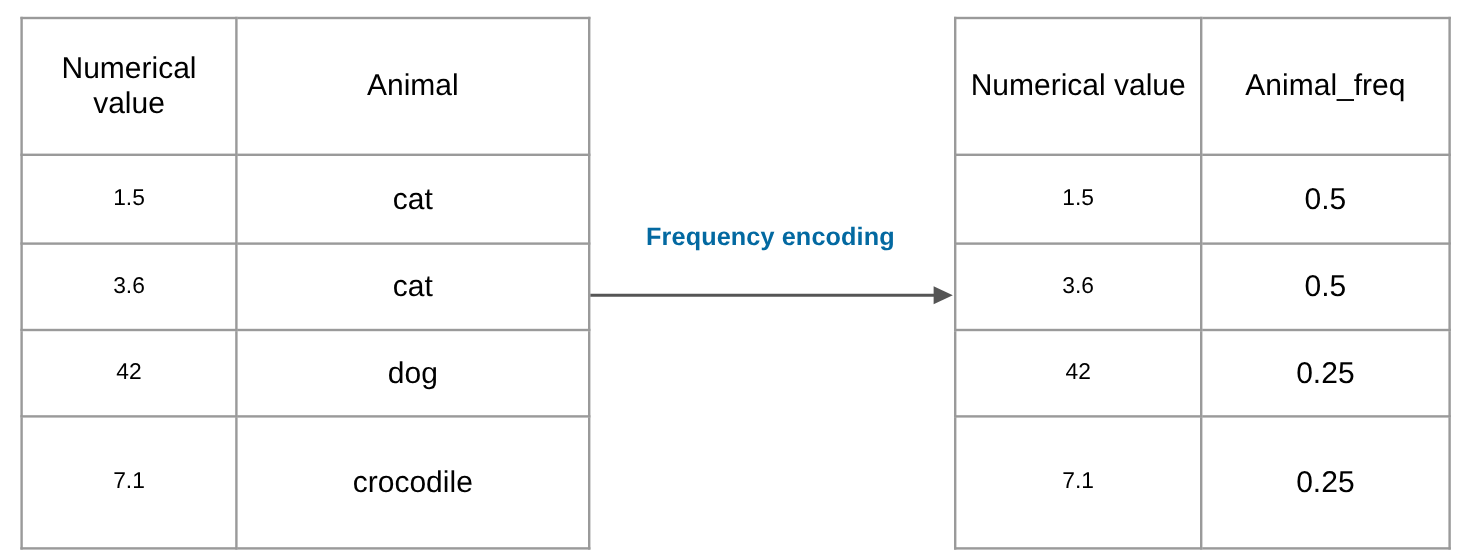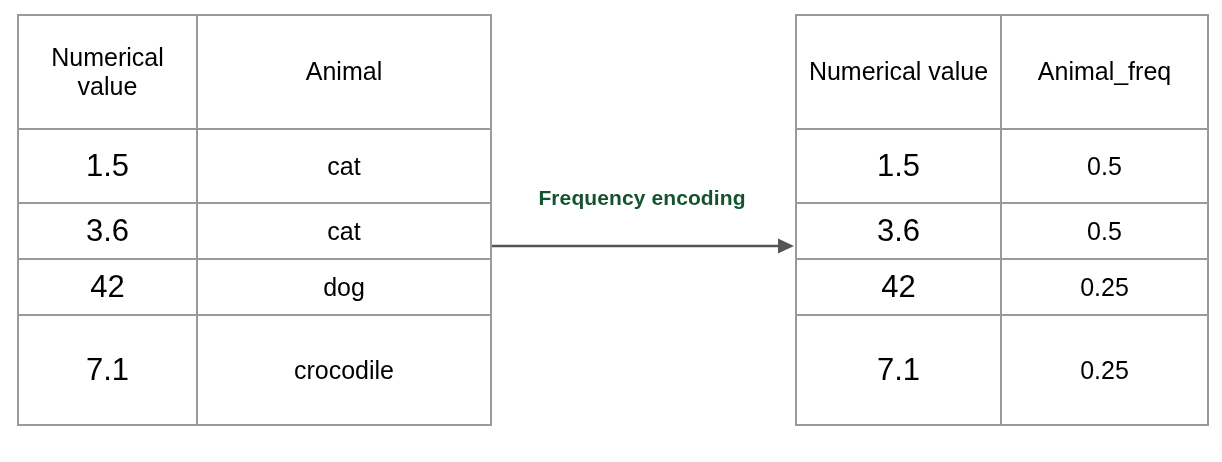--- a/index.html
+++ b/index.html
@@ -39,21 +39,21 @@
   .hdr-cell {
     text-align: center;
     vertical-align: middle;
     font-size: 25px;
     line-height: 1.18;
     padding: 4px 6px;
   }
   .cell-num {
     text-align: center;
     vertical-align: middle;
-    font-size: 31px;
+    font-size: 19px;
     padding: 4px 6px;
   }
   .cell-txt {
     text-align: center;
     vertical-align: middle;
     font-size: 25px;
     padding: 4px 6px 4px 20px;
   }
 
   
@@ -69,40 +69,40 @@
   #table-right {
     left: 795px;
     top: 14px;
     width: 412px;
   }
   #table-right .c1 { width: 205px; }
   #table-right .c2 { width: 207px; }
 
   .row-hdr  { height: 114px; }
   .row-data { height: 74px; }
-  .row-data-tall { height: 56px; }
+  .row-data-tall { height: 72px; }
   .row-data-last { height: 110px; }
 
   
   #transform-group {
     position: absolute;
     left: 486px;
     top: 186px;
     width: 312px;
     height: 80px;
   }
   #transform-label {
     position: absolute;
     left: 0;
     top: 0;
     width: 312px;
     text-align: center;
     font-size: 21px;
     font-weight: bold;
-    color: #14532d;
+    color: #0369a1;
     letter-spacing: 0.1px;
     white-space: nowrap;
   }
   #transform-arrow {
     position: absolute;
     left: 0;
     top: 48px;
     width: 312px;
     height: 24px;
   }

